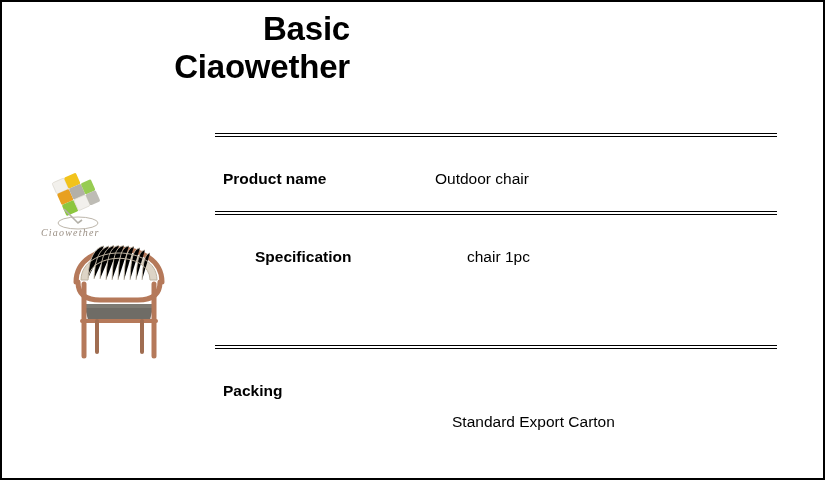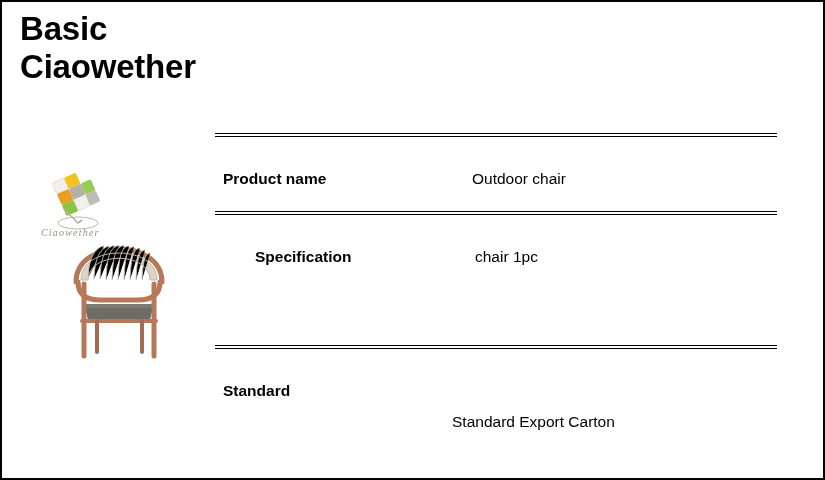--- a/index.html
+++ b/index.html
@@ -24,20 +24,21 @@
   .page-title {
     position: absolute;
     left: 18px;
     top: 8px;
     width: 330px;
     font-size: 33px;
     font-weight: bold;
     line-height: 1.15;
     color: #000000;
     letter-spacing: -0.2px;
+    text-align: right;
   }
 
   
   .product-figure {
     position: absolute;
     left: 22px;
     top: 163px;
     width: 175px;
     height: 195px;
   }
@@ -100,22 +101,22 @@
     white-space: nowrap;
   }
   .spec-value {
     position: absolute;
     top: 33px;
     font-size: 15.5px;
     font-weight: normal;
     color: #000000;
     white-space: nowrap;
   }
-  .spec-value.v0 { left: 220px; margin-left: 37px; }
-  .spec-value.v1 { left: 228px; }
+  .spec-value.v0 { left: 220px; }
+  .spec-value.v1 { left: 220px; }
   .spec-value.v2 { left: 237px; margin-top: 31px; }
 </style>
 </head>
 <body>
 
 <div class="page">
 
   <div class="page-title">
     <span>Basic</span><br>
     <span>Ciaowether</span>
@@ -190,19 +191,19 @@
     <div class="rule"></div>
 
     <div class="spec-row tall">
       <div class="spec-label">Specification</div>
       <div class="spec-value v1">chair 1pc</div>
     </div>
 
     <div class="rule"></div>
 
     <div class="spec-row last">
-      <div class="spec-label">Standard</div>
+      <div class="spec-label">Packing</div>
       <div class="spec-value v2">Standard Export Carton</div>
     </div>
 
   </div>
 
 </div>
 
 </body></html>

